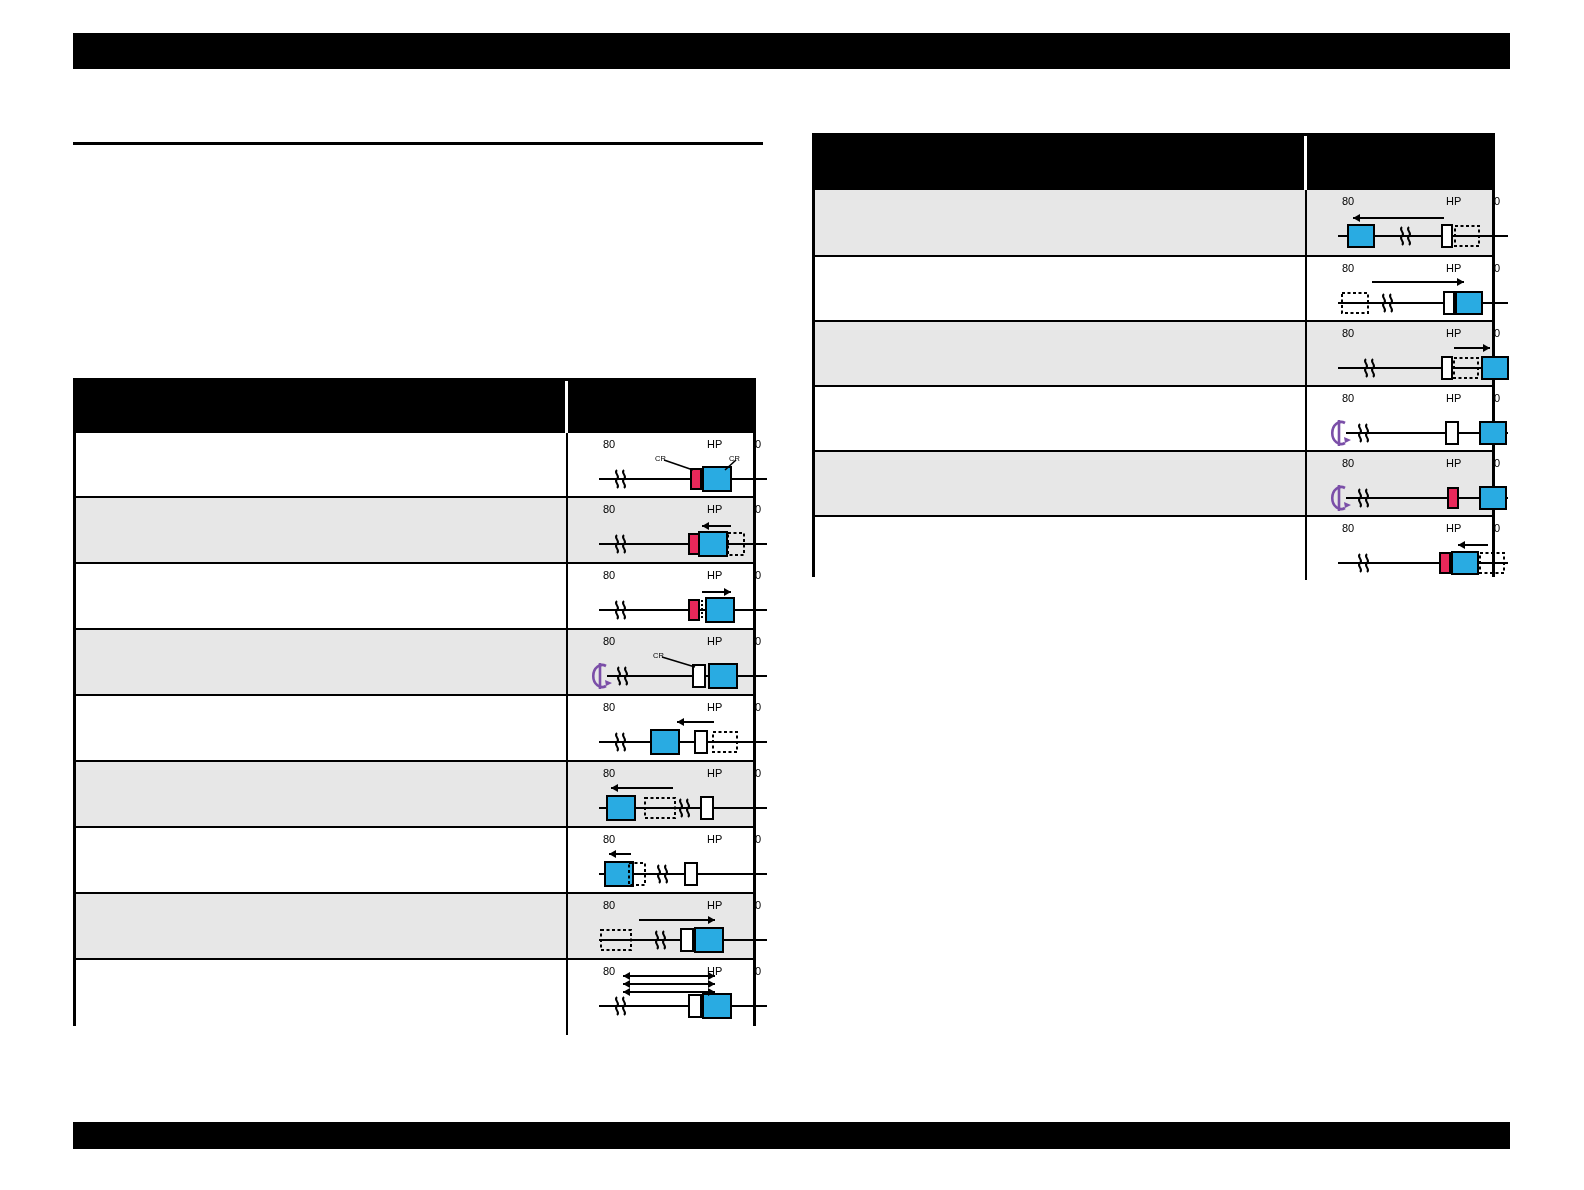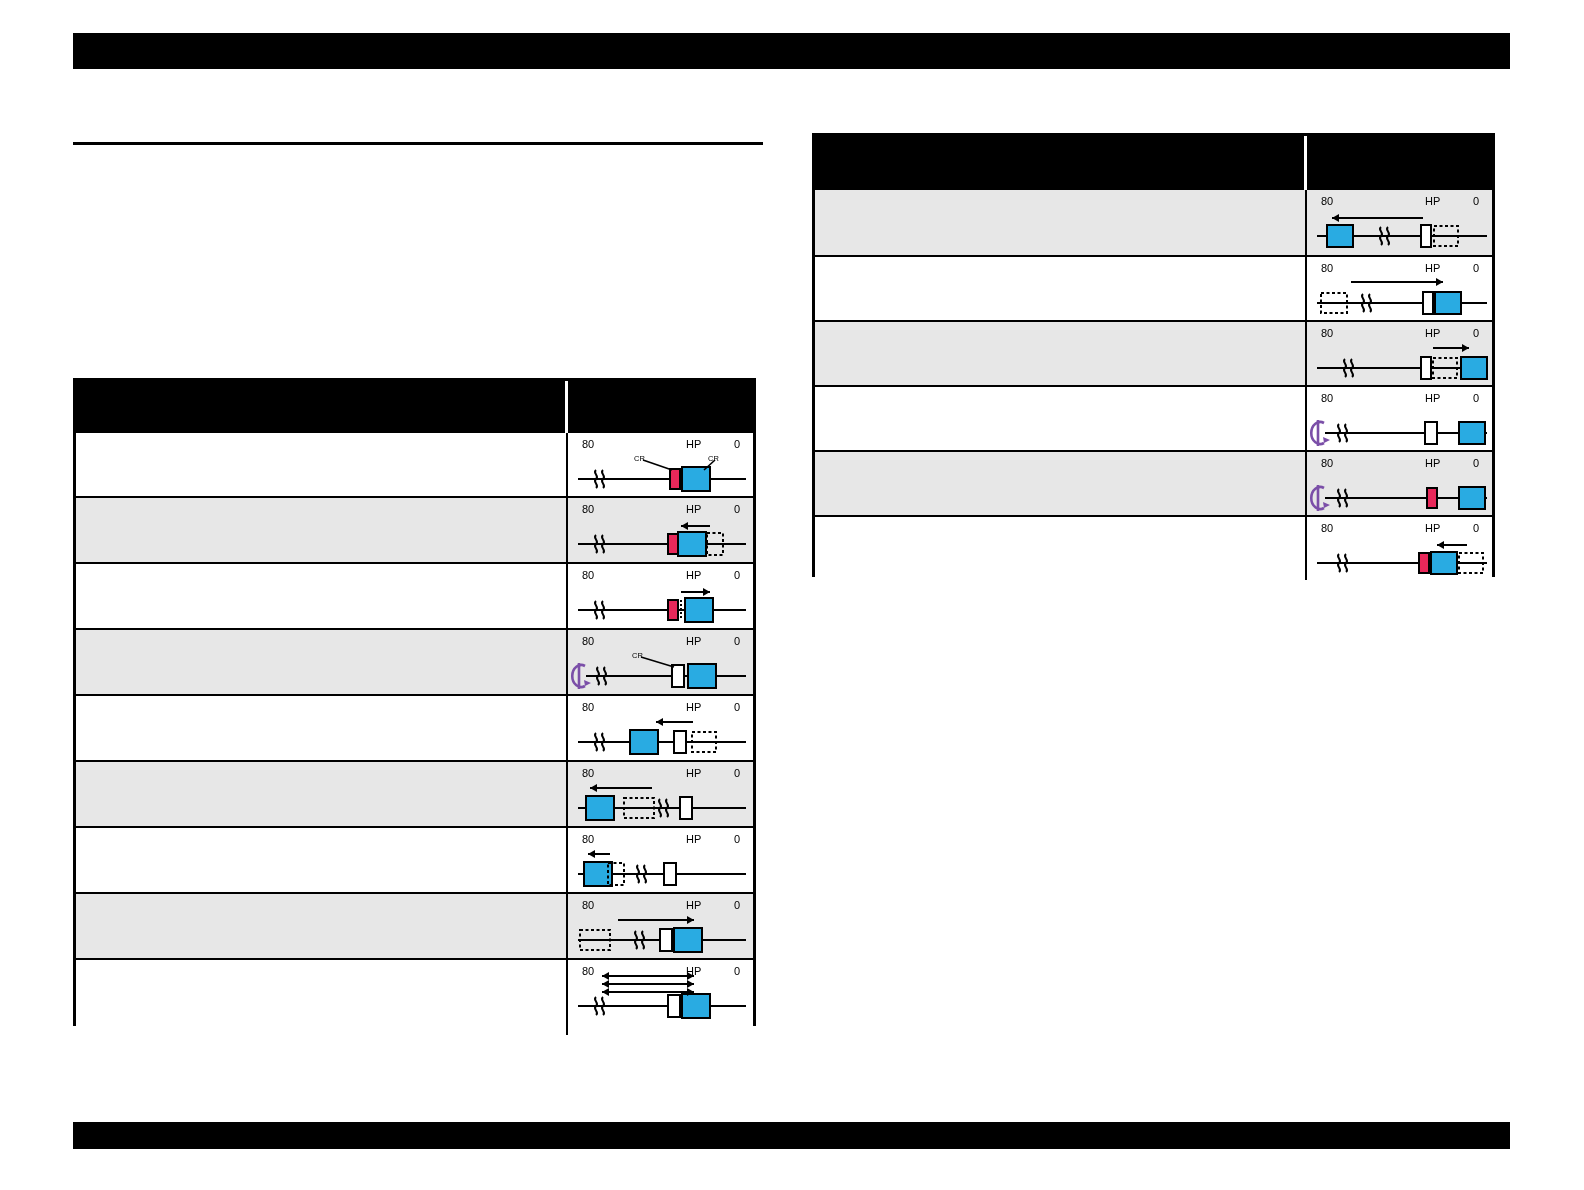--- a/index.html
+++ b/index.html
@@ -19,21 +19,21 @@
 
   .thead{display:flex;background:#000;box-sizing:border-box;}
   #left-table .thead{height:52px;}
   #right-table .thead{height:54px;}
   .thead .th-desc{flex:0 0 492px;height:100%;box-sizing:border-box;border-right:3px solid #fff;}
   .thead .th-diag{flex:1;height:100%;}
   .th-label{color:#000;font-size:1px;line-height:1px;display:block;}
 
   .trow{display:flex;box-sizing:border-box;}
   .trow .c-desc{flex:0 0 492px;box-sizing:border-box;border-right:2px solid #000;}
-  .trow .c-diag{flex:1;box-sizing:border-box;position:relative;}
+  .trow .c-diag{flex:1;box-sizing:border-box;position:relative;margin-left:21px;}
   .trow.shade{background:#e7e7e7;}
   .trow.white{background:#ffffff;}
   .sep{border-top:2px solid #000;}
   .desc-text{font-size:11px;color:#000;padding:8px 10px;line-height:1.35;}
 
   
   .diag{position:relative;width:100%;height:100%;}
   .diag svg{position:absolute;left:0;top:0;}
 </style>
 </head>

